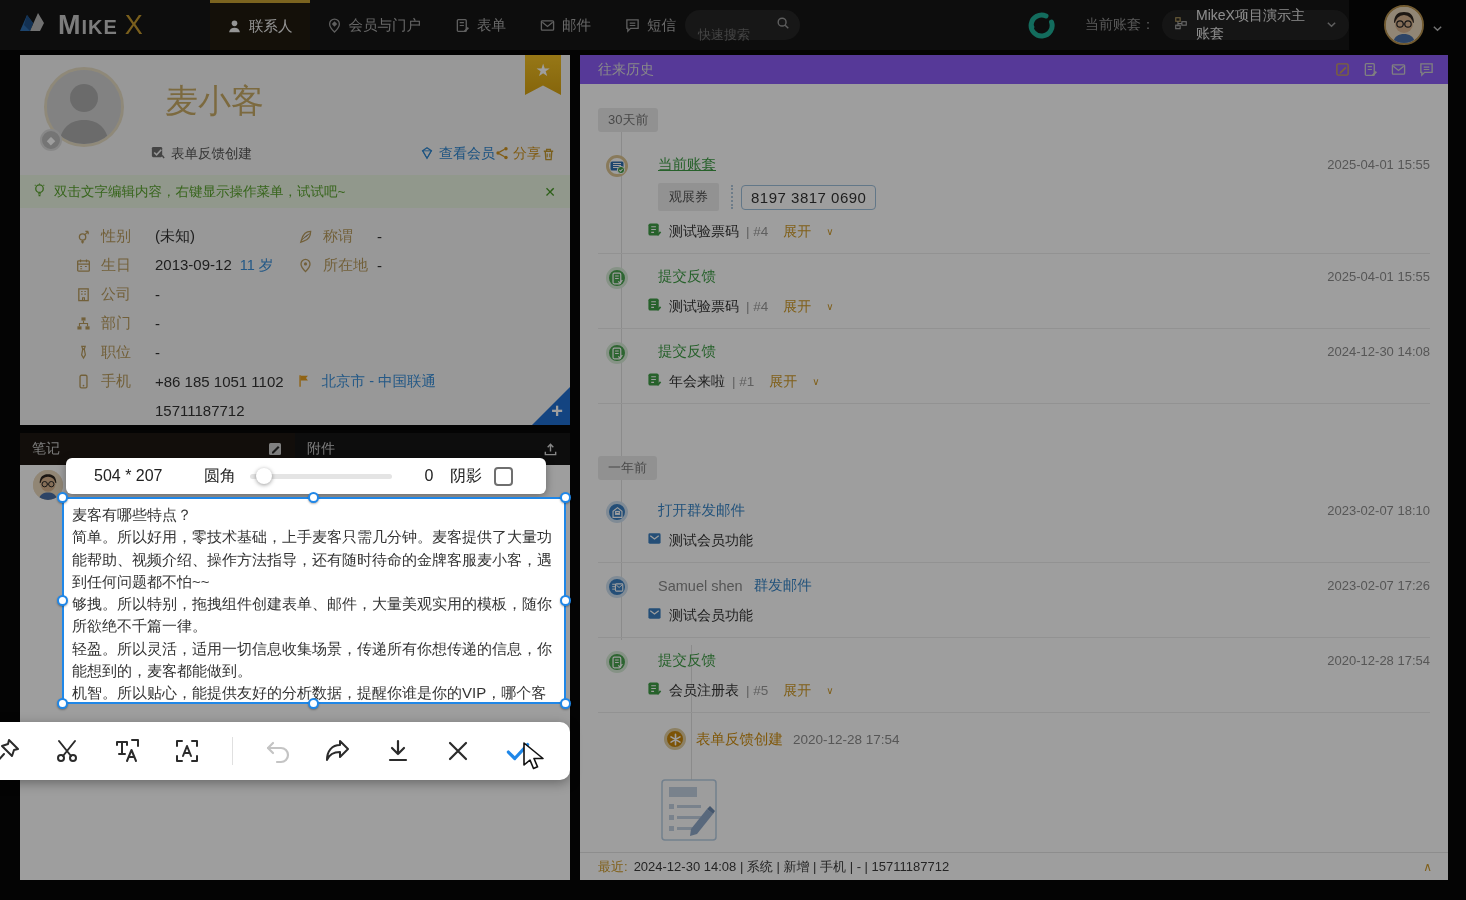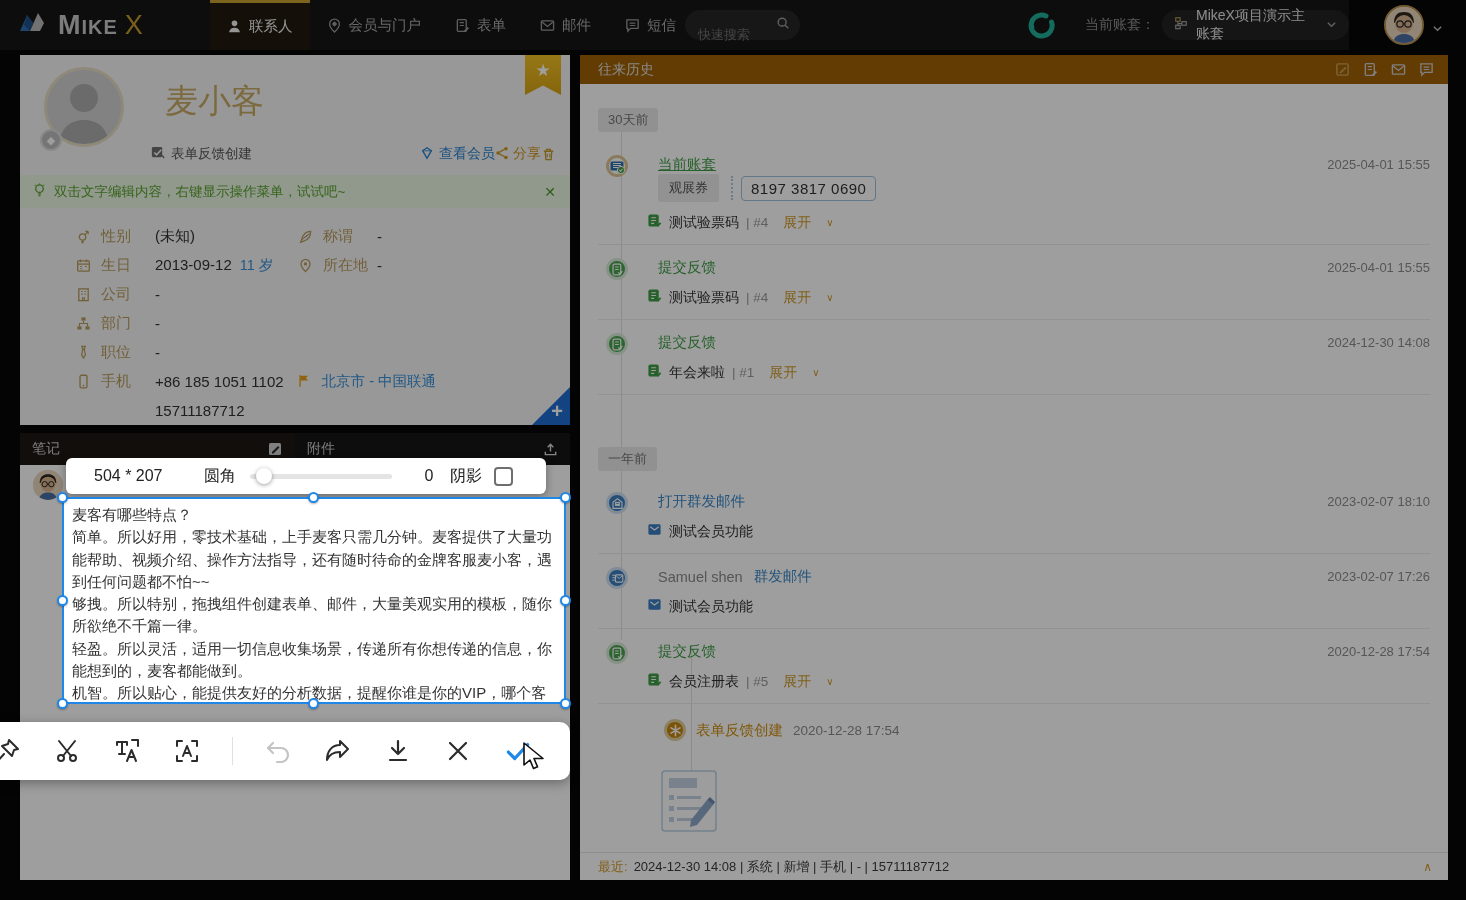--- a/index.html
+++ b/index.html
@@ -58,21 +58,21 @@
   .tab { flex:1; display:flex; align-items:center; color:#c8c8c8; font-size:14px; }
   .tab .tlabel { margin-left:12px; }
   .tab .ticon { margin-left:auto; margin-right:12px; color:#d8d8d8; display:flex; cursor:pointer; }
   .tab.t-notes { background:#1e1812; }
   .tab.t-attach { background:#161616; }
   .note-area { position:absolute; top:410px; left:0; width:550px; height:415px; background:#ffffff; }
   .note-avatar { position:absolute; left:13px; top:5px; width:30px; height:30px; border-radius:50%; overflow:hidden; background:#e8ddcc; }
 
   
   .right-panel { position:absolute; left:580px; top:55px; width:868px; height:825px; }
-  .hist-header { position:absolute; top:0; left:0; right:0; height:29px; background:#a16207; display:flex; align-items:center; padding:0 14px 0 18px; }
+  .hist-header { position:absolute; top:0; left:0; right:0; height:29px; background:#8b5cf6; display:flex; align-items:center; padding:0 14px 0 18px; }
   .hist-title { color:#dddddd; font-size:14px; }
   .hist-hicons { margin-left:auto; display:flex; gap:13px; align-items:center; }
   .hicon { display:flex; cursor:pointer; color:#cfcfcf; }
   .hicon.gold { color:#c9a158; }
   .hist-body { position:absolute; top:29px; bottom:28px; left:0; right:0; background:#fff; overflow:hidden; padding:24px 18px 0 18px; }
   .vline { position:absolute; width:1px; background:#e0e0e0; z-index:0; }
   .vline.main { left:41px; top:46px; height:510px; }
   .vline.sub { left:111px; top:561px; height:172px; }
   .tchip-group { display:inline-block; background:#ebebeb; color:#777; font-size:13px; padding:3px 10px; border-radius:3px; position:relative; z-index:1; }
   .chip2 { margin-top:52px; }
@@ -80,21 +80,21 @@
   .entry .eicon { position:absolute; left:8px; top:13px; width:22px; height:22px; border-radius:50%; border:3px solid #d8ecd8; display:flex; align-items:center; justify-content:center; background:#4aa34f; }
   .eicon.gold-ring { background:#fff; border-color:#ddc693; }
   .eicon.blue { background:#3a7fc1; border-color:#cfe0f0; }
   .title-row { display:flex; align-items:center; }
   .etitle { font-size:14.5px; }
   .etitle.green { color:#3f9d46; }
   .etitle.green.ul { text-decoration:underline; }
   .etitle.blue { color:#3a87c8; }
   .eprefix { color:#8a8a8a; font-size:14.5px; margin-right:11px; }
   .etime { margin-left:auto; color:#8c8c8c; font-size:13px; }
-  .ticket-row { display:flex; align-items:center; }
+  .ticket-row { display:flex; align-items:center; margin-top:9px; }
   .tk-chip { background:#ececec; color:#555; font-size:13px; padding:5px 11px; border-radius:2px; }
   .dashv { width:0; height:24px; border-left:2px dotted #b0c8de; margin:0 8px 0 12px; }
   .tk-code { background:#fff; border:1px solid #9fc0dc; border-radius:4px; padding:3px 9px; color:#333; font-size:15px; letter-spacing:0.5px; }
   .sub-row { display:flex; align-items:center; margin-top:11px; margin-left:-11px; gap:7px; }
   .sub-form-name { color:#333; font-size:14px; }
   .sub-ref { color:#9a9a9a; font-size:13.5px; }
   .expand { color:#cf9b2a; font-size:14px; margin-left:8px; cursor:pointer; display:flex; align-items:center; gap:15px; }
   .expand .xchev { font-size:10px; }
   .creation { position:relative; z-index:1; margin-top:15px; padding-left:66px; display:flex; align-items:center; gap:10px; }
   .creation .cicon { width:22px; height:22px; border-radius:50%; border:3px solid #e2cfa0; background:#c8860a; display:flex; align-items:center; justify-content:center; }

